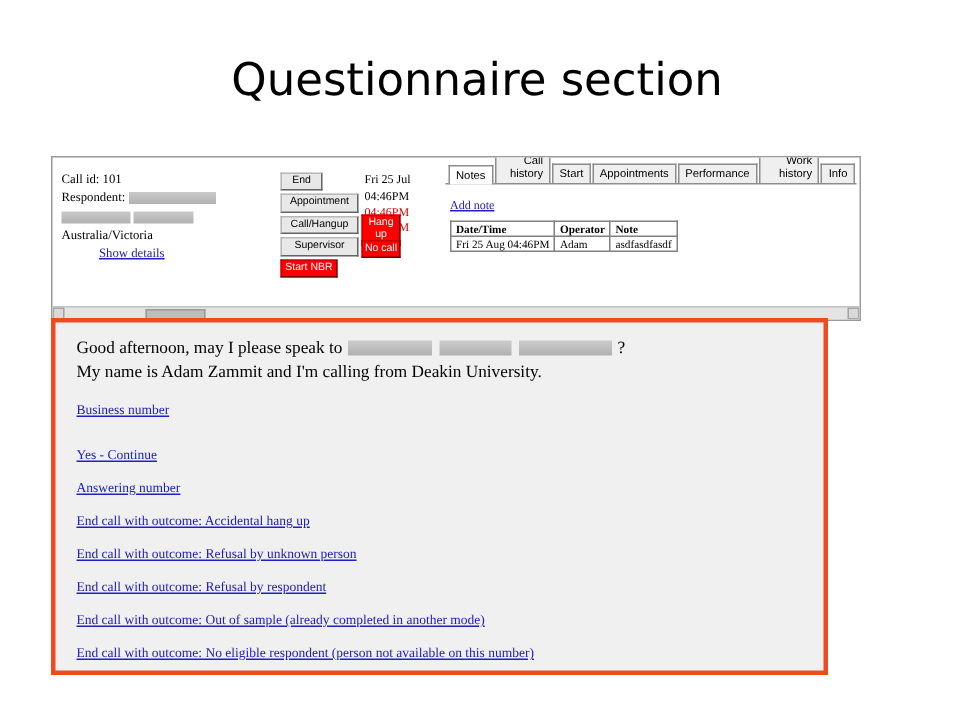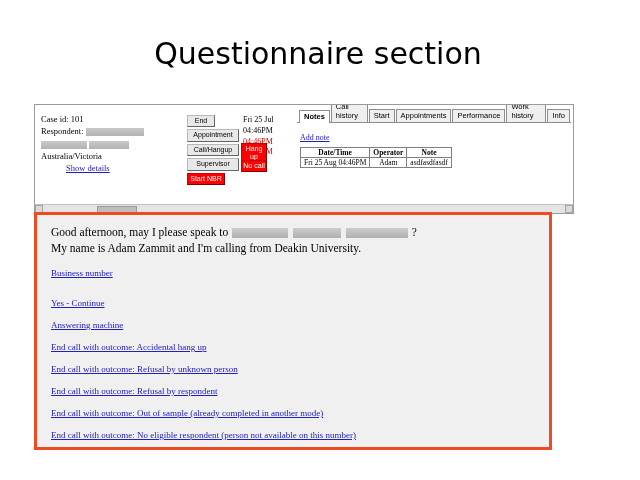--- a/index.html
+++ b/index.html
@@ -131,42 +131,43 @@
   .tab {
     font-family: "Liberation Sans", sans-serif;
     font-size: 7.5px;
     padding: 1px 4px 1px 4px;
     border: 1px solid #8d8d8d;
     border-bottom: none;
     background: #efefef;
     color: #000000;
     margin-right: 1px;
     line-height: 1.3;
+    text-align: right;
   }
   .tab.active {
     background: #ffffff;
-    font-weight: bold;
+    font-weight: normal;
     position: relative;
     top: 1px;
   }
   .tab-body { padding: 3px 2px 0 3px; }
   .add-note {
     color: #2020c0;
     text-decoration: underline;
     font-size: 8px;
   }
   table.notes {
     border-collapse: collapse;
     margin-top: 3px;
     font-size: 7.5px;
   }
   table.notes th, table.notes td {
     border: 1px solid #808080;
     padding: 0px 3px;
-    text-align: center;
+    text-align: left;
     font-weight: normal;
     white-space: nowrap;
   }
   table.notes th { background: #ffffff; font-weight: bold; }
 
   
   .hscroll {
     position: absolute;
     left: 0;
     bottom: 0;
@@ -229,21 +230,21 @@
 </style>
 </head>
 <body>
 
 <div id="slide-title">Questionnaire section</div>
 
 <div id="app-screenshot">
 
   <div class="call-panel">
     <div class="row">
-      <span>Case id:</span>
+      <span>Call id:</span>
       <span>101</span>
     </div>
     <div class="row">
       <span>Respondent:</span>
       <span class="redact" style="width:58px"></span>
     </div>
     <div class="row">
       <span class="redact" style="width:46px"></span>
       <span class="redact" style="width:40px"></span>
     </div>
@@ -316,19 +317,19 @@
     <span>Good afternoon, may I please speak to</span>
     <span class="redact-lg" style="width:56px"></span>
     <span class="redact-lg" style="width:48px"></span>
     <span class="redact-lg" style="width:62px"></span>
     <span>?</span>
   </div>
   <div class="script-line">My name is Adam Zammit and I'm calling from Deakin University.</div>
 
   <a class="opt" href="#">Business number</a>
   <a class="opt first" href="#">Yes - Continue</a>
-  <a class="opt" href="#">Answering machine</a>
+  <a class="opt" href="#">Answering number</a>
   <a class="opt" href="#">End call with outcome: Accidental hang up</a>
   <a class="opt" href="#">End call with outcome: Refusal by unknown person</a>
   <a class="opt" href="#">End call with outcome: Refusal by respondent</a>
   <a class="opt" href="#">End call with outcome: Out of sample (already completed in another mode)</a>
   <a class="opt" href="#">End call with outcome: No eligible respondent (person not available on this number)</a>
 </div>
 
 </body></html>

